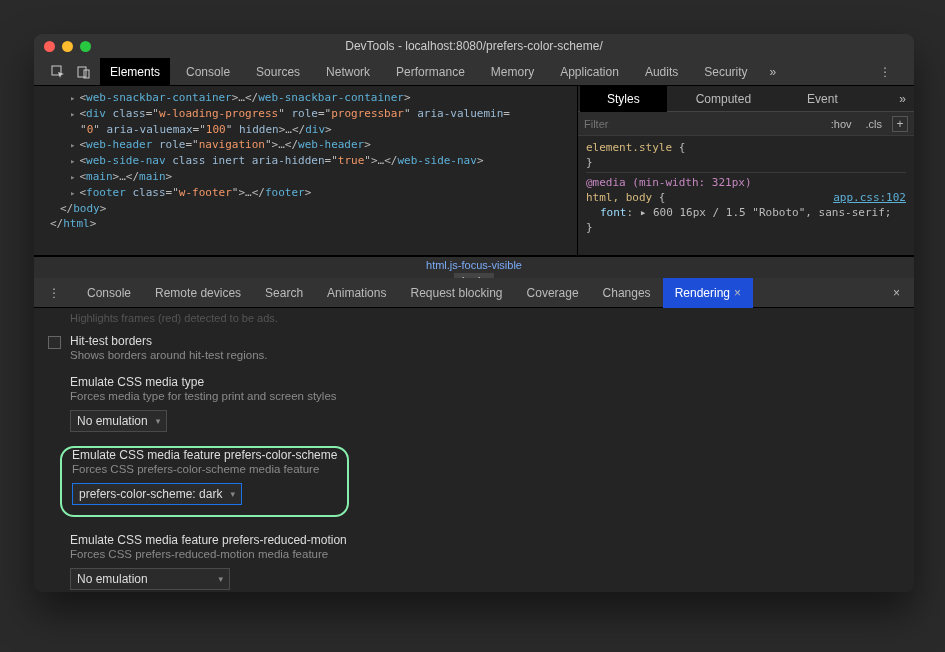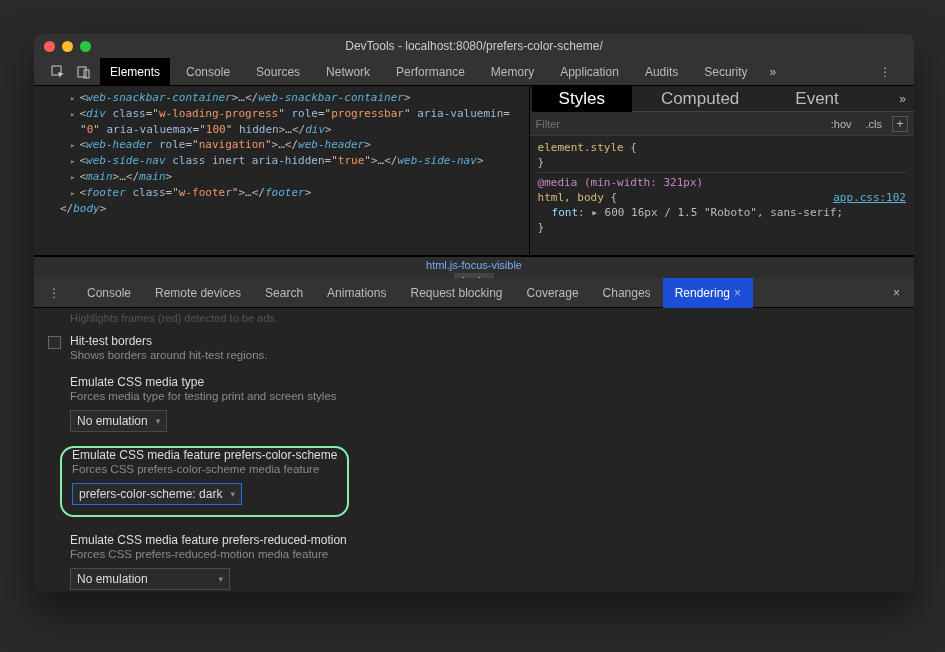--- a/index.html
+++ b/index.html
@@ -63,40 +63,40 @@
   padding: 4px 8px;
   overflow: hidden;
   font-family: Menlo, Consolas, monospace;
   font-size: 11px;
   line-height: 15px;
   color: #bbb;
   background: #242424;
 }
 .dom-panel .line { white-space: nowrap; }
 .tri::before { content:"▸"; color:#888; margin-right:4px; font-size:9px; }
-.tag { color: #5db0d7; font-style: italic; }
+.tag { color: #5db0d7; }
 .attr { color: #9bbbd6; }
 .val { color: #f29766; }
 .punct { color: #bbb; }
 .styles-panel {
   flex:1;
   border-left:1px solid #000;
   display:flex;
   flex-direction:column;
   background:#242424;
 }
 .styles-tabbar {
   height:26px;
   display:flex;
   align-items:center;
   border-bottom:1px solid #444;
   padding: 0 2px;
   gap:2px;
 }
-.styles-tab { padding:0 27px; height:26px; line-height:26px; color:#bbb; cursor:pointer; font-size:17px; }
+.styles-tab { padding:0 27px; height:26px; line-height:26px; color:#bbb; cursor:pointer; font-size:12px; }
 .styles-tab.active { background:#000; color:#fff; }
 .filter-row {
   height:24px;
   display:flex;
   align-items:center;
   border-bottom:1px solid #3a3a3a;
   background:#2d2d2d;
   padding: 0 6px;
   gap:6px;
 }
@@ -236,20 +236,21 @@
   <div class="main-split">
     <div class="dom-panel">
       <div class="line" style="padding-left:28px;"><span class="tri"></span><span class="punct">&lt;</span><span class="tag">web-snackbar-container</span><span class="punct">&gt;…&lt;/</span><span class="tag">web-snackbar-container</span><span class="punct">&gt;</span></div>
       <div class="line" style="padding-left:28px;"><span class="tri"></span><span class="punct">&lt;</span><span class="tag">div</span> <span class="attr">class</span><span class="punct">="</span><span class="val">w-loading-progress</span><span class="punct">"</span> <span class="attr">role</span><span class="punct">="</span><span class="val">progressbar</span><span class="punct">"</span> <span class="attr">aria-valuemin</span><span class="punct">=</span></div>
       <div class="line" style="padding-left:38px;"><span class="punct">"</span><span class="val">0</span><span class="punct">"</span> <span class="attr">aria-valuemax</span><span class="punct">="</span><span class="val">100</span><span class="punct">"</span> <span class="attr">hidden</span><span class="punct">&gt;…&lt;/</span><span class="tag">div</span><span class="punct">&gt;</span></div>
       <div class="line" style="padding-left:28px;"><span class="tri"></span><span class="punct">&lt;</span><span class="tag">web-header</span> <span class="attr">role</span><span class="punct">="</span><span class="val">navigation</span><span class="punct">"&gt;…&lt;/</span><span class="tag">web-header</span><span class="punct">&gt;</span></div>
       <div class="line" style="padding-left:28px;"><span class="tri"></span><span class="punct">&lt;</span><span class="tag">web-side-nav</span> <span class="attr">class</span> <span class="attr">inert</span> <span class="attr">aria-hidden</span><span class="punct">="</span><span class="val">true</span><span class="punct">"&gt;…&lt;/</span><span class="tag">web-side-nav</span><span class="punct">&gt;</span></div>
       <div class="line" style="padding-left:28px;"><span class="tri"></span><span class="punct">&lt;</span><span class="tag">main</span><span class="punct">&gt;…&lt;/</span><span class="tag">main</span><span class="punct">&gt;</span></div>
       <div class="line" style="padding-left:28px;"><span class="tri"></span><span class="punct">&lt;</span><span class="tag">footer</span> <span class="attr">class</span><span class="punct">="</span><span class="val">w-footer</span><span class="punct">"&gt;…&lt;/</span><span class="tag">footer</span><span class="punct">&gt;</span></div>
       <div class="line" style="padding-left:18px;"><span class="punct">&lt;/</span><span class="tag">body</span><span class="punct">&gt;</span></div>
+      <div class="line" style="padding-left:8px;"><span class="punct">&lt;/</span><span class="tag">html</span><span class="punct">&gt;</span></div>
     </div>
 
     <div class="styles-panel">
       <div class="styles-tabbar">
         <div class="styles-tab active">Styles</div>
         <div class="styles-tab">Computed</div>
         <div class="styles-tab">Event Listeners</div>
         <div class="chev">»</div>
       </div>
       <div class="filter-row">

